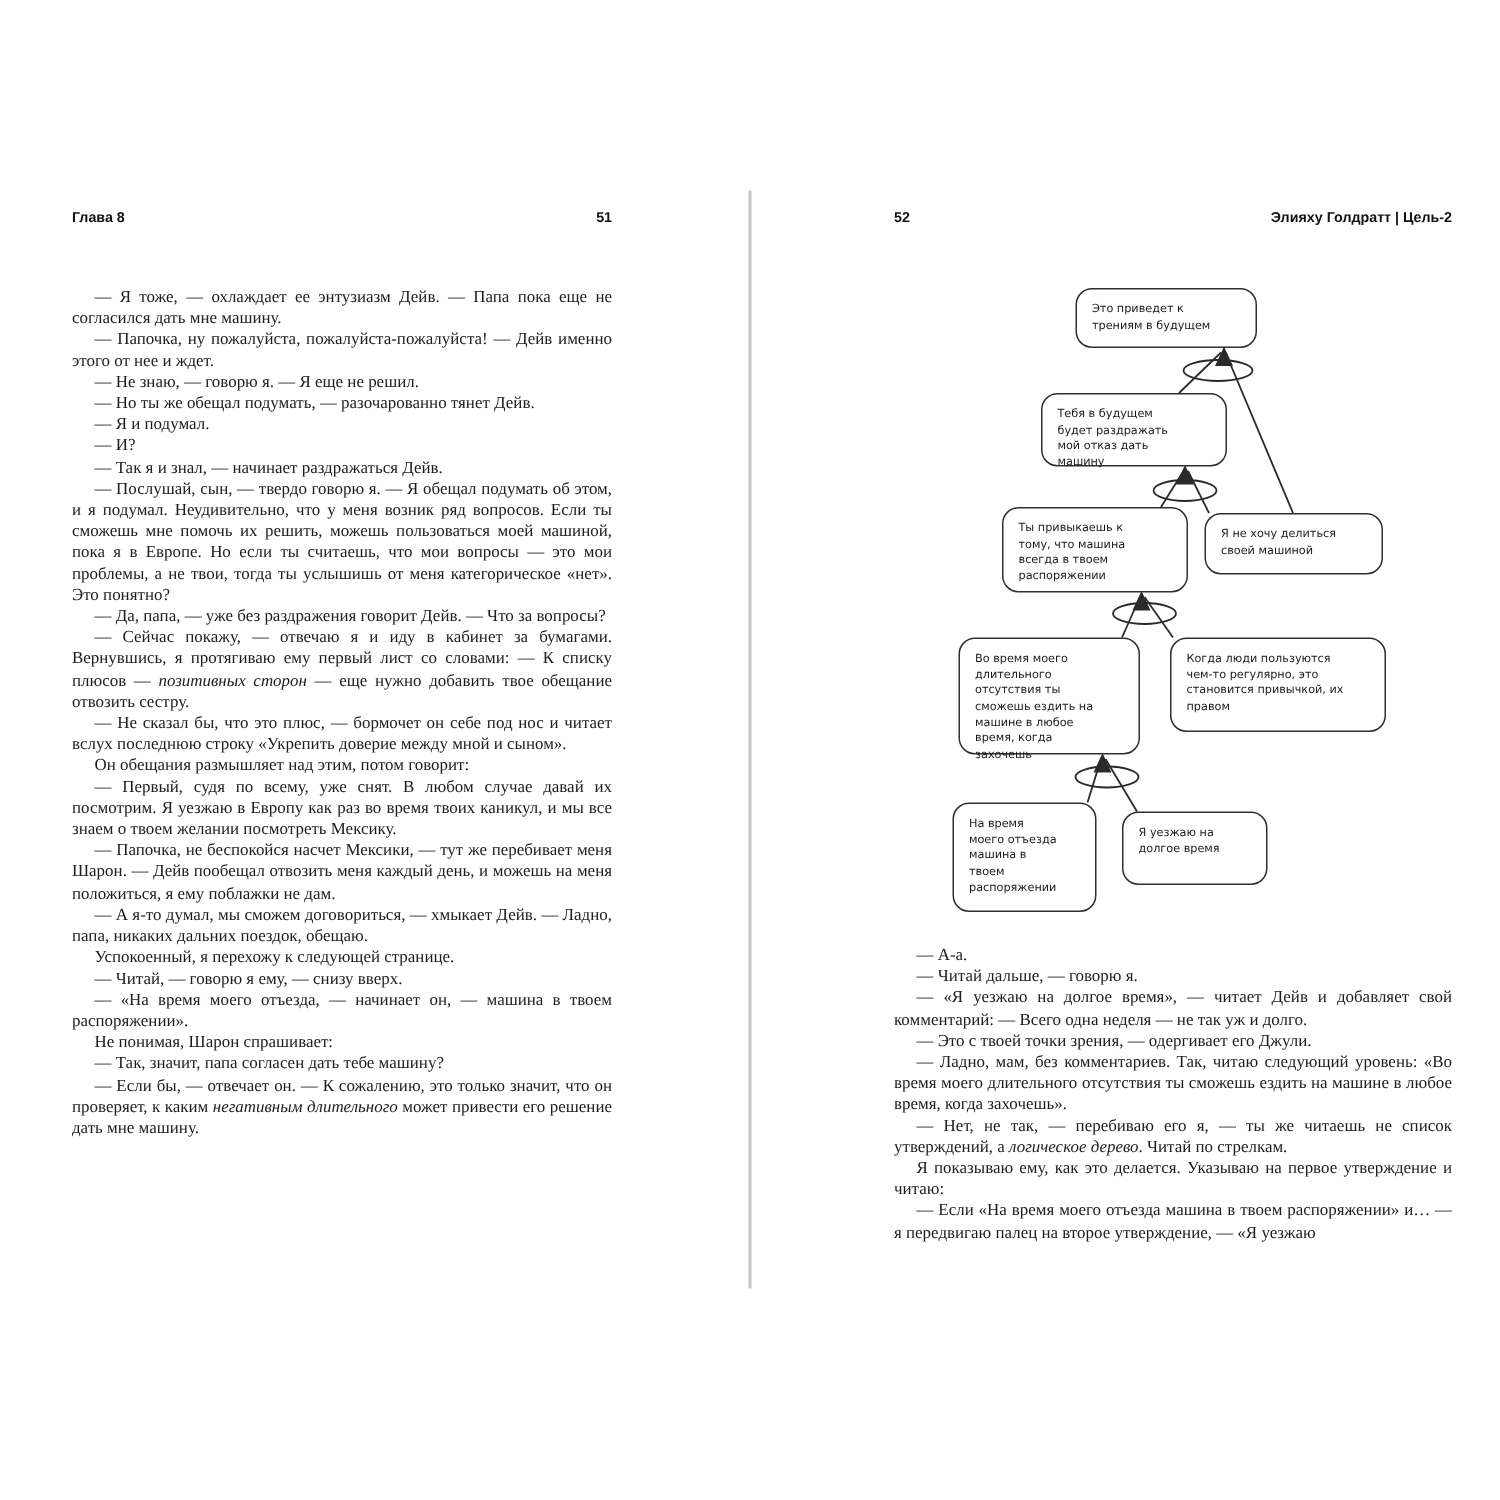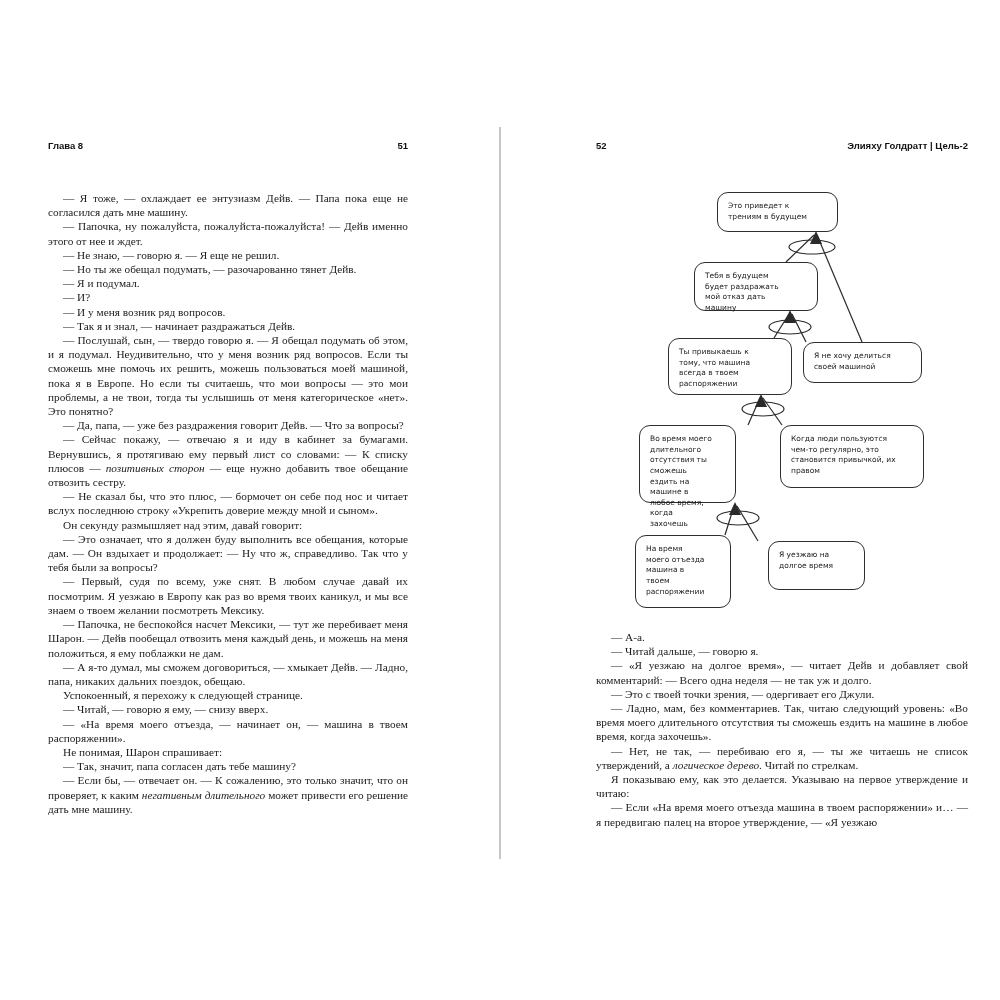--- a/index.html
+++ b/index.html
@@ -45,28 +45,26 @@
     <span>Глава 8</span>
     <span>51</span>
   </div>
   <div class="bodytext left-body">
       <p>— Я тоже, — охлаждает ее энтузиазм Дейв. — Папа пока еще не согласился дать мне машину.</p>
       <p>— Папочка, ну пожалуйста, пожалуйста-пожалуйста! — Дейв именно этого от нее и ждет.</p>
       <p>— Не знаю, — говорю я. — Я еще не решил.</p>
       <p>— Но ты же обещал подумать, — разочарованно тянет Дейв.</p>
       <p>— Я и подумал.</p>
       <p>— И?</p>
-      <p>— И у меня возник ряд вопросов.</p>
       <p>— Так я и знал, — начинает раздражаться Дейв.</p>
       <p>— Послушай, сын, — твердо говорю я. — Я обещал подумать об этом, и я подумал. Неудивительно, что у меня возник ряд вопросов. Если ты сможешь мне помочь их решить, можешь пользоваться моей машиной, пока я в Европе. Но если ты считаешь, что мои вопросы — это мои проблемы, а не твои, тогда ты услышишь от меня категорическое «нет». Это понятно?</p>
       <p>— Да, папа, — уже без раздражения говорит Дейв. — Что за вопросы?</p>
       <p><span>— Сейчас покажу, — отвечаю я и иду в кабинет за бумагами. Вернувшись, я протягиваю ему первый лист со словами: — К списку плюсов — </span><span class="em-it">позитивных сторон</span><span> — еще нужно добавить твое обещание отвозить сестру.</span></p>
       <p>— Не сказал бы, что это плюс, — бормочет он себе под нос и читает вслух последнюю строку «Укрепить доверие между мной и сыном».</p>
-      <p>Он секунду размышляет над этим, давай говорит:</p>
-      <p>— Это означает, что я должен буду выполнить все обещания, которые дам. — Он вздыхает и продолжает: — Ну что ж, справедливо. Так что у тебя были за вопросы?</p>
+      <p>Он обещания размышляет над этим, потом говорит:</p>
       <p>— Первый, судя по всему, уже снят. В любом случае давай их посмотрим. Я уезжаю в Европу как раз во время твоих каникул, и мы все знаем о твоем желании посмотреть Мексику.</p>
       <p>— Папочка, не беспокойся насчет Мексики, — тут же перебивает меня Шарон. — Дейв пообещал отвозить меня каждый день, и можешь на меня положиться, я ему поблажки не дам.</p>
       <p>— А я-то думал, мы сможем договориться, — хмыкает Дейв. — Ладно, папа, никаких дальних поездок, обещаю.</p>
       <p>Успокоенный, я перехожу к следующей странице.</p>
       <p>— Читай, — говорю я ему, — снизу вверх.</p>
       <p>— «На время моего отъезда, — начинает он, — машина в твоем распоряжении».</p>
       <p>Не понимая, Шарон спрашивает:</p>
       <p>— Так, значит, папа согласен дать тебе машину?</p>
       <p><span>— Если бы, — отвечает он. — К сожалению, это только значит, что он проверяет, к каким </span><span class="em-it">негативным длительного</span><span> может привести его решение дать мне машину.</span></p>
     </div>
@@ -101,24 +99,24 @@
         <path d="M200,125 l-6,13 h12 z"></path>
         <path d="M171,209 l-6,13 h12 z"></path>
         <path d="M145,317 l-6,13 h12 z"></path>
       </g>
     </svg>
 
     <div class="dbox" style="left:127px;top:7px;width:121px;height:40px;">Это приведет к трениям в будущем</div>
     <div class="dbox" style="left:104px;top:77px;width:124px;height:49px;">Тебя в будущем будет раздражать мой отказ дать машину</div>
     <div class="dbox" style="left:78px;top:153px;width:124px;height:57px;">Ты привыкаешь к тому, что машина всегда в твоем распоряжении</div>
     <div class="dbox" style="left:213px;top:157px;width:119px;height:41px;">Я не хочу делиться своей машиной</div>
-    <div class="dbox" style="left:49px;top:240px;width:97px;height:78px;">Во время моего длительного отсутствия ты сможешь ездить на машине в любое время, когда захочешь</div>
+    <div class="dbox" style="left:49px;top:240px;width:121px;height:78px;">Во время моего длительного отсутствия ты сможешь ездить на машине в любое время, когда захочешь</div>
     <div class="dbox" style="left:190px;top:240px;width:144px;height:63px;">Когда люди пользуются чем-то регулярно, это становится привычкой, их правом</div>
     <div class="dbox" style="left:45px;top:350px;width:96px;height:73px;">На время моего отъезда машина в твоем распоряжении</div>
-    <div class="dbox" style="left:158px;top:356px;width:97px;height:49px;margin-left:20px;">Я уезжаю на долгое время</div>
+    <div class="dbox" style="left:158px;top:356px;width:97px;height:49px;">Я уезжаю на долгое время</div>
   </div>
 
   <div class="bodytext right-body">
       <p>— А-а.</p>
       <p>— Читай дальше, — говорю я.</p>
       <p>— «Я уезжаю на долгое время», — читает Дейв и добавляет свой комментарий: — Всего одна неделя — не так уж и долго.</p>
       <p>— Это с твоей точки зрения, — одергивает его Джули.</p>
       <p>— Ладно, мам, без комментариев. Так, читаю следующий уровень: «Во время моего длительного отсутствия ты сможешь ездить на машине в любое время, когда захочешь».</p>
       <p><span>— Нет, не так, — перебиваю его я, — ты же читаешь не список утверждений, а </span><span class="em-it">логическое дерево</span><span>. Читай по стрелкам.</span></p>
       <p>Я показываю ему, как это делается. Указываю на первое утверждение и читаю:</p>

